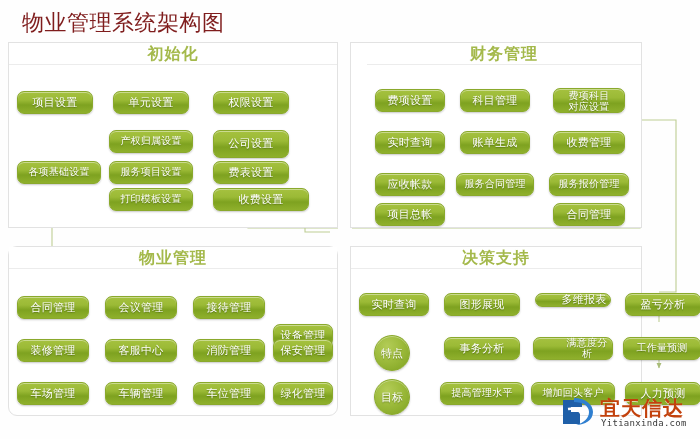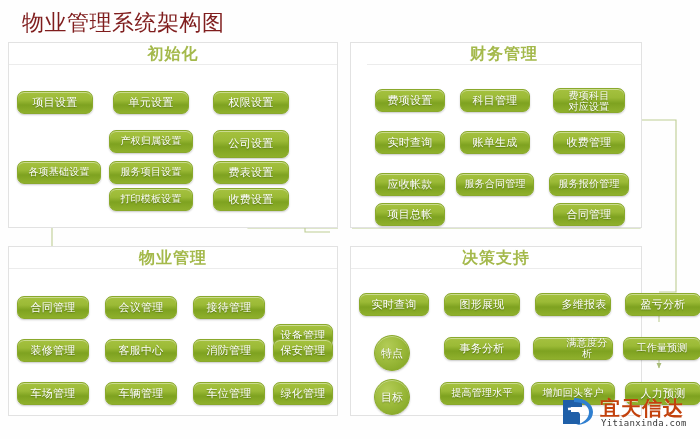--- a/index.html
+++ b/index.html
@@ -191,21 +191,21 @@
       <div class="node" style="left:204px;top:26px;width:76px;height:23px;">权限设置</div>
 
       <div class="node small" style="left:100px;top:65px;width:84px;height:23px;">产权归属设置</div>
       <div class="node" style="left:204px;top:65px;width:76px;height:28px;">公司设置</div>
 
       <div class="node small" style="left:8px;top:96px;width:84px;height:23px;">各项基础设置</div>
       <div class="node small" style="left:100px;top:96px;width:84px;height:23px;">服务项目设置</div>
       <div class="node" style="left:204px;top:96px;width:76px;height:23px;">费表设置</div>
 
       <div class="node small" style="left:100px;top:123px;width:84px;height:23px;">打印模板设置</div>
-      <div class="node" style="left:204px;top:123px;width:76px;height:23px;">收费设置</div>
+      <div class="node" style="left:204px;top:123px;width:96px;height:23px;">收费设置</div>
     </div>
   </div>
 
   <div class="panel" style="left:350px;top:42px;width:292px;height:186px;padding-left:16px;">
     <div class="panel-head">财务管理</div>
     <div class="panel-body">
       <div class="node" style="left:8px;top:24px;width:70px;height:23px;">费项设置</div>
       <div class="node" style="left:93px;top:24px;width:70px;height:23px;">科目管理</div>
       <div class="node two-line" style="left:186px;top:23px;width:72px;height:25px;">费项科目
 对应设置</div>
@@ -216,21 +216,21 @@
 
       <div class="node" style="left:8px;top:108px;width:70px;height:23px;">应收帐款</div>
       <div class="node small" style="left:89px;top:108px;width:78px;height:23px;">服务合同管理</div>
       <div class="node small" style="left:182px;top:108px;width:80px;height:23px;">服务报价管理</div>
 
       <div class="node" style="left:186px;top:138px;width:72px;height:23px;">合同管理</div>
       <div class="node" style="left:8px;top:138px;width:70px;height:23px;">项目总帐</div>
     </div>
   </div>
 
-  <div class="panel" style="left:8px;top:246px;width:330px;height:170px;">
+  <div class="panel" style="left:8px;top:246px;width:330px;height:170px;border-radius:9px;">
     <div class="panel-head">物业管理</div>
     <div class="panel-body">
       <div class="node" style="left:8px;top:27px;width:72px;height:23px;">合同管理</div>
       <div class="node" style="left:96px;top:27px;width:72px;height:23px;">会议管理</div>
       <div class="node" style="left:184px;top:27px;width:72px;height:23px;">接待管理</div>
       <div class="node" style="left:264px;top:27px;width:60px;height:23px;margin-top:28px;">设备管理</div>
 
       <div class="node" style="left:8px;top:70px;width:72px;height:23px;">装修管理</div>
       <div class="node" style="left:96px;top:70px;width:72px;height:23px;">客服中心</div>
       <div class="node" style="left:184px;top:70px;width:72px;height:23px;">消防管理</div>
@@ -241,21 +241,21 @@
       <div class="node" style="left:184px;top:113px;width:72px;height:23px;">车位管理</div>
       <div class="node" style="left:264px;top:113px;width:60px;height:23px;">绿化管理</div>
     </div>
   </div>
 
   <div class="panel" style="left:350px;top:246px;width:292px;height:170px;">
     <div class="panel-head">决策支持</div>
     <div class="panel-body">
       <div class="node" style="left:8px;top:24px;width:70px;height:23px;">实时查询</div>
       <div class="node" style="left:93px;top:24px;width:76px;height:23px;">图形展现</div>
-      <div class="node" style="left:184px;top:24px;width:76px;height:23px;padding-left:22px;">多维报表</div>
+      <div class="node" style="left:184px;top:24px;width:76px;height:14px;padding-left:22px;">多维报表</div>
       <div class="node" style="left:274px;top:24px;width:76px;height:23px;">盈亏分析</div>
 
       <div class="node" style="left:93px;top:68px;width:76px;height:23px;">事务分析</div>
       <div class="node small" style="left:182px;top:68px;width:80px;height:23px;padding-left:28px;">满意度分析</div>
       <div class="node small" style="left:272px;top:68px;width:78px;height:23px;">工作量预测</div>
 
       <div class="node small" style="left:89px;top:113px;width:84px;height:23px;">提高管理水平</div>
       <div class="node small" style="left:180px;top:113px;width:84px;height:23px;">增加回头客户</div>
       <div class="node" style="left:274px;top:113px;width:76px;height:23px;">人力预测</div>
 

